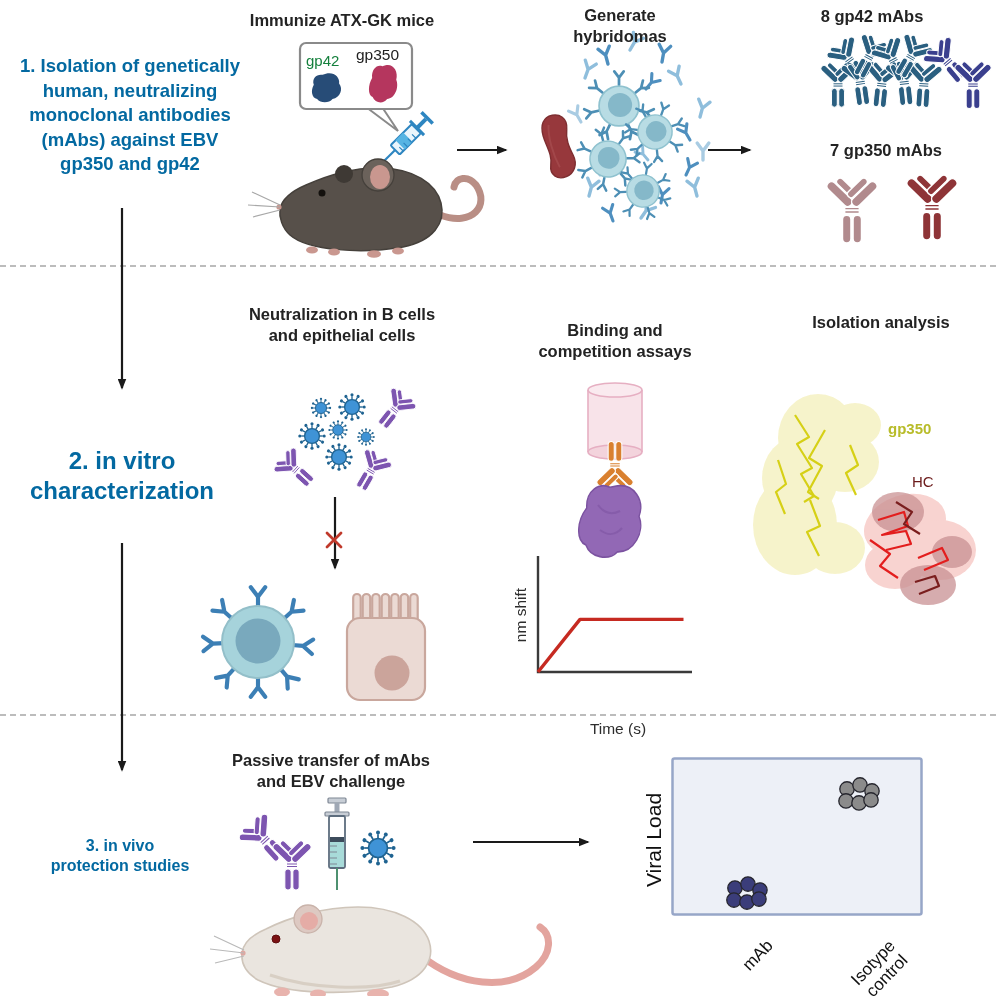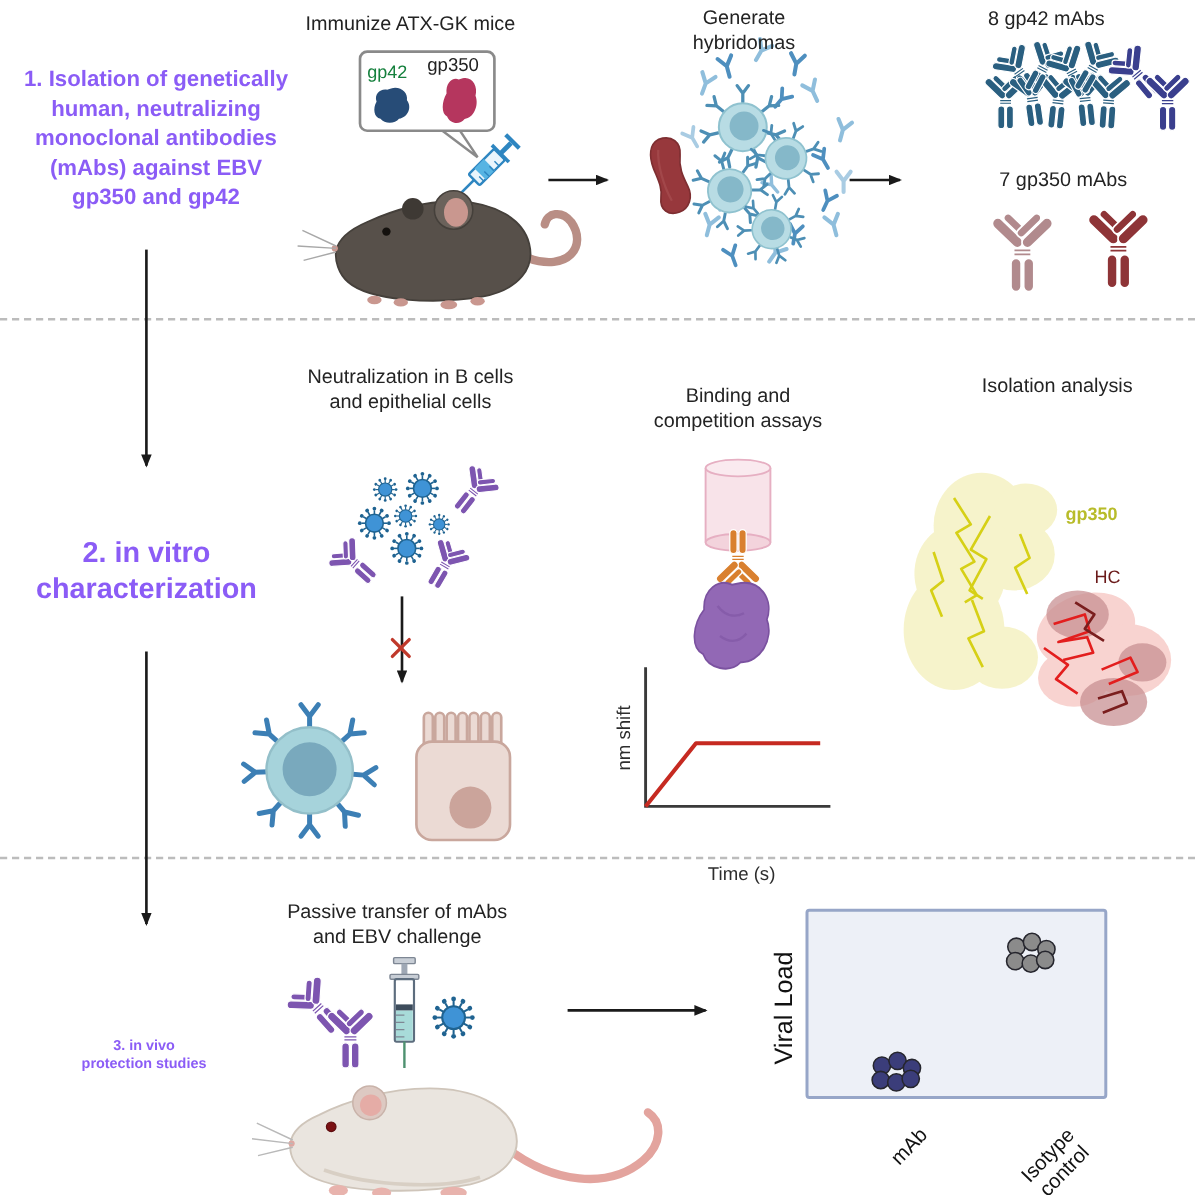--- a/index.html
+++ b/index.html
@@ -1,21 +1,21 @@
 <!DOCTYPE html>
 <html><head>
 <meta charset="utf-8">
 <style>
   *{margin:0;padding:0;box-sizing:border-box}
   html,body{width:996px;height:996px}
   body{position:relative;background:#ffffff;font-family:"Liberation Sans",sans-serif;overflow:hidden}
   .abs{position:absolute}
   .t{white-space:pre-line;text-align:center;color:#232323}
-  .panel-title{font-size:16.5px;line-height:1.3;font-weight:400}
-  .step-label{font-weight:bold;color:#8b5cf6}
+  .panel-title{font-size:16.5px;line-height:1.3;font-weight:700}
+  .step-label{font-weight:bold;color:#0369a1}
   .divider{position:absolute;left:0;width:996px;height:0;border-top:2px dashed #bcbcbc}
   .rot90{transform:rotate(-90deg)}
   .axis-label{font-size:15.5px;color:#2d2d2d}
   svg{display:block}
   
   #ab rect{fill:currentColor;stroke:#ffffff;stroke-width:1.1}
   #ab .hinge{stroke:currentColor;stroke-width:1.1;fill:none}
   #yr path{stroke:currentColor;stroke-width:2.6;fill:none;stroke-linecap:round}
   #vspoke line{stroke:currentColor;stroke-width:1.7}
   #vspoke circle{fill:currentColor}
@@ -327,21 +327,21 @@
   </g>
 </svg>
 
 <div class="abs t step-label" style="left:4px;top:54px;width:252px;font-size:18.5px;line-height:1.33">1.  Isolation of genetically
 human, neutralizing
 monoclonal antibodies
 (mAbs) against EBV
 gp350 and gp42</div>
 <div class="abs t step-label" style="left:22px;top:446px;width:200px;font-size:24px;line-height:1.25">2. in vitro
 characterization</div>
-<div class="abs t step-label" style="left:20px;top:864px;width:200px;font-size:12px;line-height:1.25">3. in vivo
+<div class="abs t step-label" style="left:20px;top:836px;width:200px;font-size:16px;line-height:1.25">3. in vivo
 protection studies</div>
 
 <div class="abs t panel-title" style="left:242px;top:10px;width:200px">Immunize ATX-GK mice</div>
 <div class="abs t panel-title" style="left:520px;top:5px;width:200px">Generate
 hybridomas</div>
 <div class="abs t panel-title" style="left:772px;top:6px;width:200px">8 gp42 mAbs</div>
 <div class="abs t panel-title" style="left:786px;top:140px;width:200px">7 gp350 mAbs</div>
 
 <div class="abs" style="left:306px;top:52px;font-size:15px;color:#15803d">gp42</div>
 <div class="abs" style="left:356px;top:46px;font-size:15.5px;color:#222">gp350</div>

